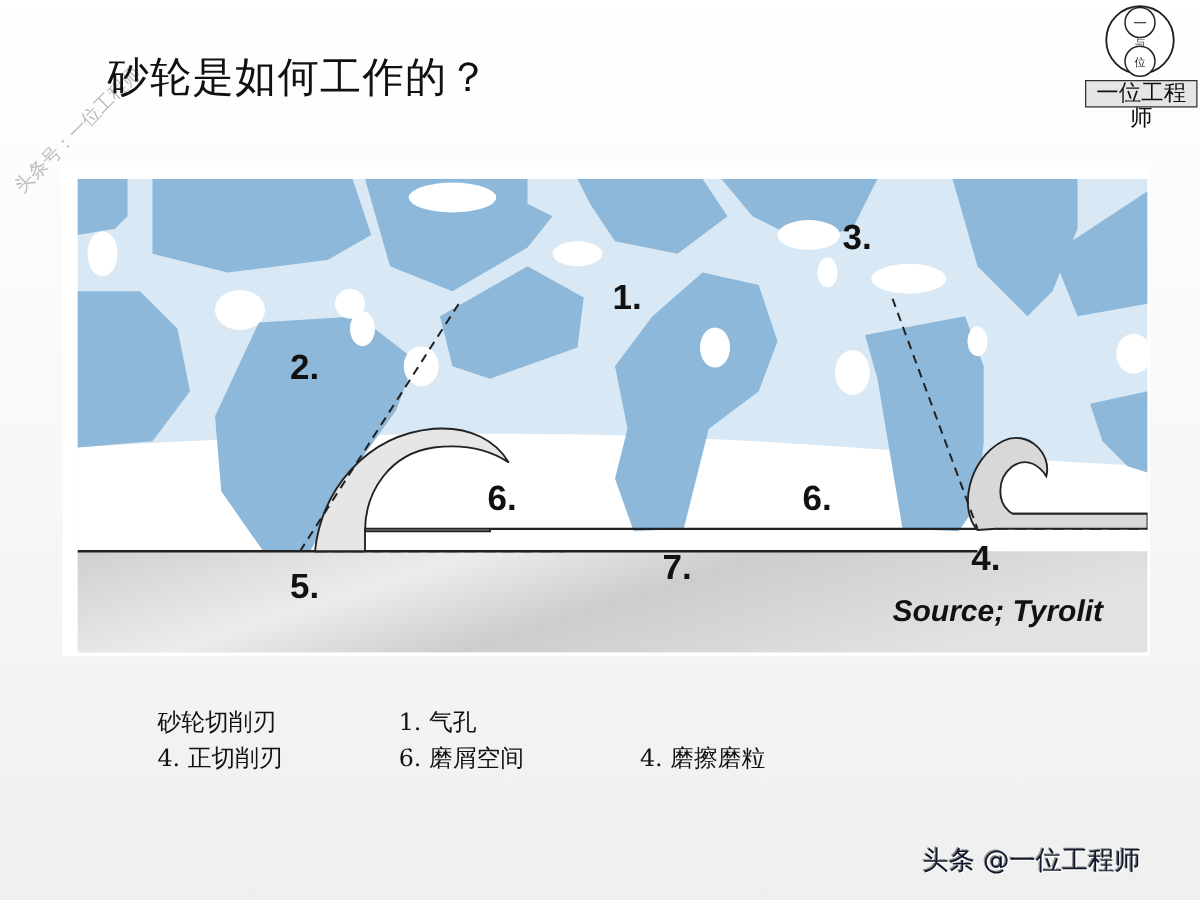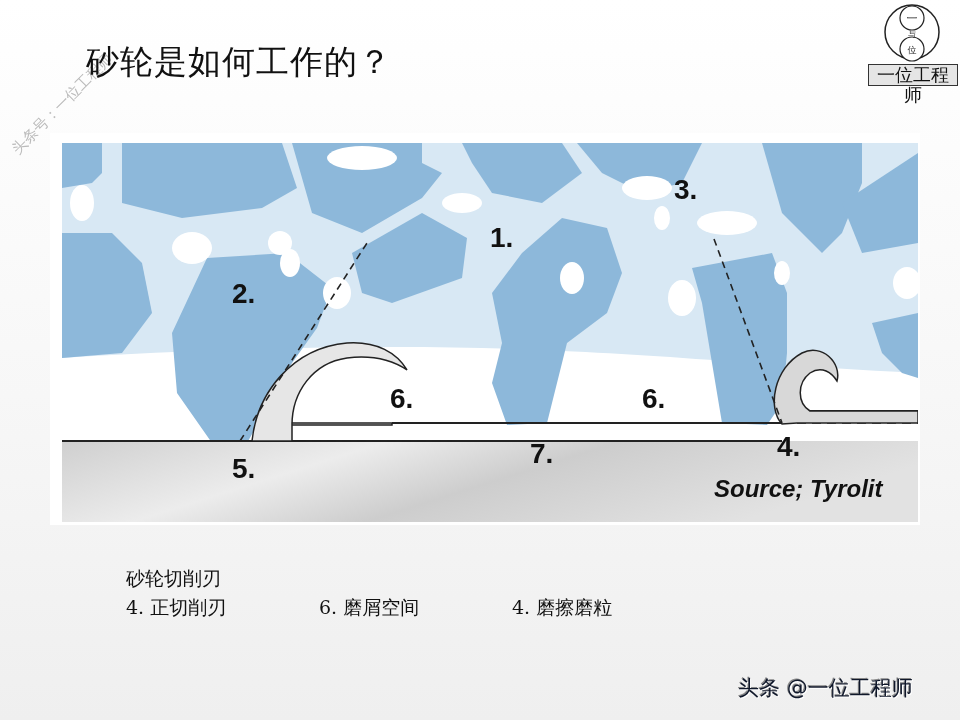--- a/index.html
+++ b/index.html
@@ -9,21 +9,21 @@
   .title{position:absolute;left:86px;top:40px;font-size:33px;letter-spacing:1px;
     font-family:Liberation Mono, monospace;color:#111;}
   .watermark{position:absolute;left:8px;top:70px;transform:rotate(-45deg);transform-origin:left top;
     font-size:15px;color:#bbb;white-space:nowrap;top:145px;}
   .logo{position:absolute;left:866px;top:2px;width:92px;height:86px;}
   .logo-text{position:absolute;left:868px;top:64px;width:88px;height:20px;border:1.5px solid #333;
     font-size:18px;text-align:center;line-height:20px;background:#e5e5e5;font-family:"DejaVu Serif",serif;}
   .figure-frame{position:absolute;left:50px;top:133px;width:870px;height:392px;background:#fff;}
   .figure{position:absolute;left:62px;top:143px;width:856px;height:379px;}
   .legend{position:absolute;left:126px;top:563px;width:760px;font-family:"DejaVu Serif",serif;font-size:19px;}
-  .legend-row{display:flex;height:29px;align-items:flex-end;}
+  .legend-row{display:flex;height:29px;align-items:center;}
   .legend-cell{width:193px;white-space:nowrap;}
   .footer{position:absolute;left:738px;top:674px;font-size:21px;color:#0f172a;
     text-shadow:1px 1px 0 #fff, -1px -1px 0 #888;}
 </style>
 </head>
 <body>
 
 <div>
 
   <div class="watermark">头条号：一位工程师</div>
@@ -111,20 +111,21 @@
       <text x="328" y="265">6.</text>
       <text x="580" y="265">6.</text>
       <text x="468" y="320">7.</text>
     </g>
     <text x="652" y="354" font-family="Liberation Sans, sans-serif" font-weight="bold" font-style="italic" font-size="24" fill="#111">Source; Tyrolit</text>
   </svg>
 
   <div class="legend">
     <div class="legend-row">
       <span class="legend-cell">砂轮切削刃</span>
+      <span class="legend-cell">1. 气孔</span>
     </div>
     <div class="legend-row">
       <span class="legend-cell">4. 正切削刃</span>
       <span class="legend-cell">6. 磨屑空间</span>
       <span class="legend-cell">4. 磨擦磨粒</span>
     </div>
   </div>
 
   <div class="footer">头条 @一位工程师</div>
 </div>

